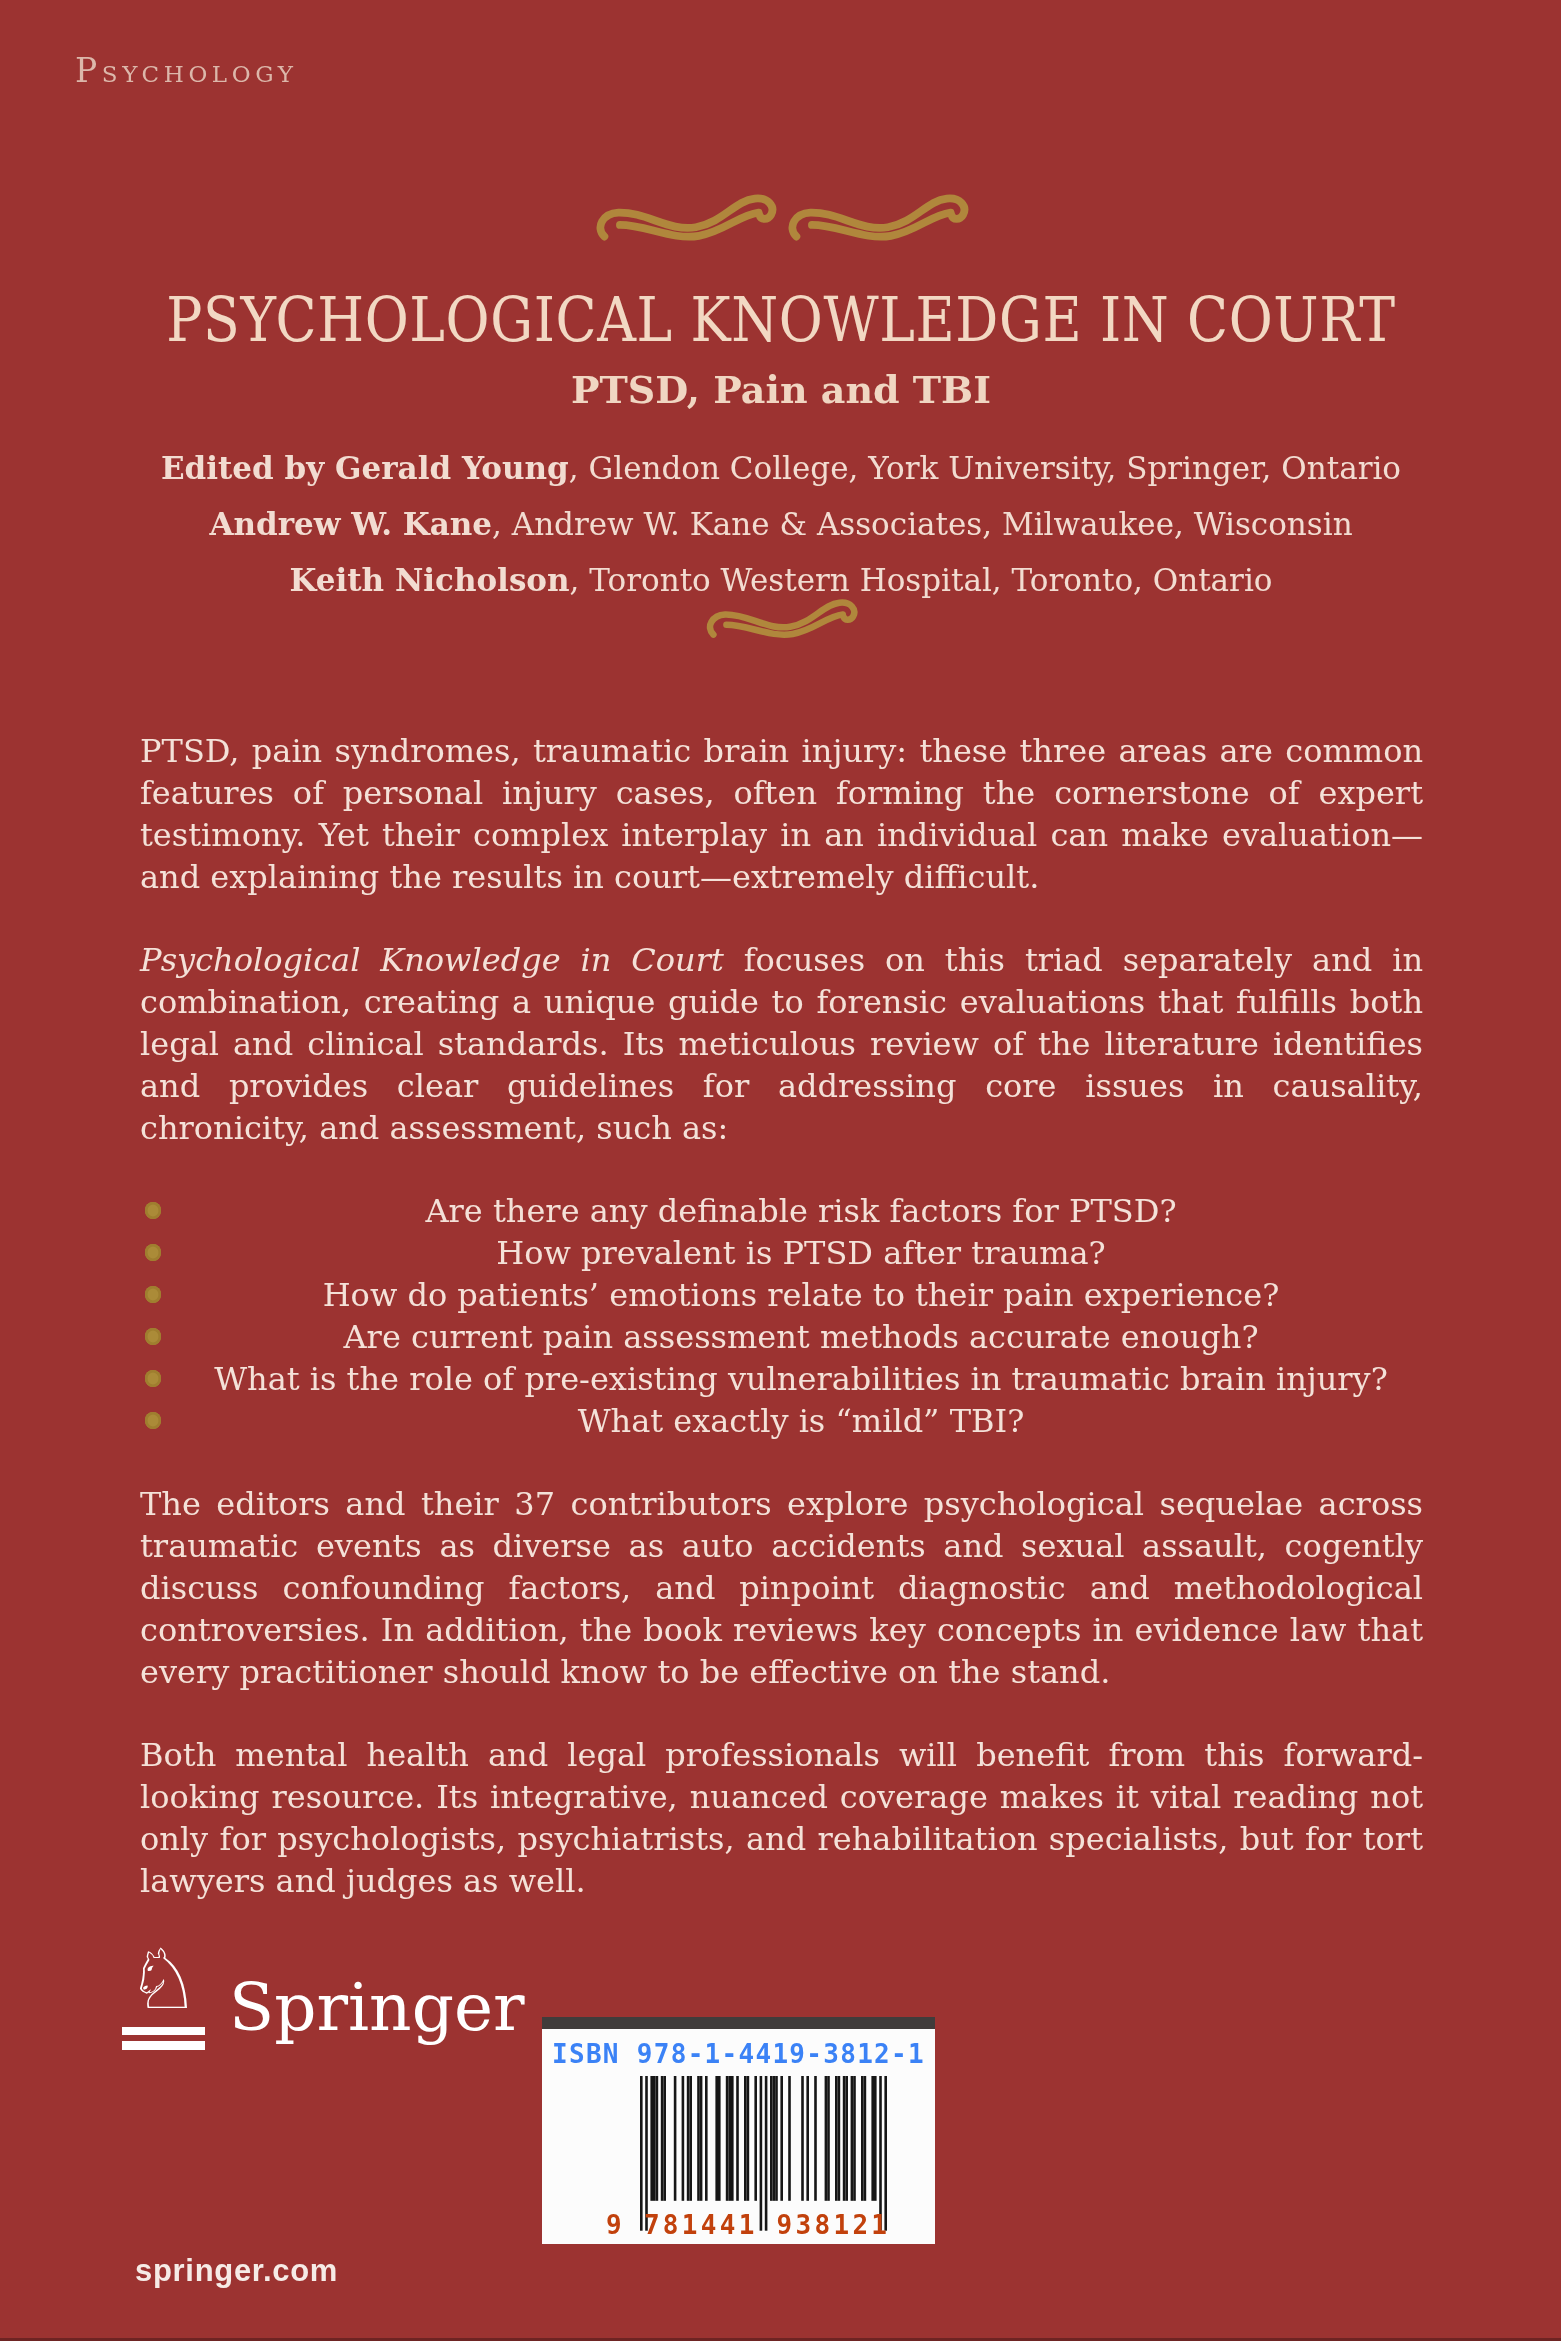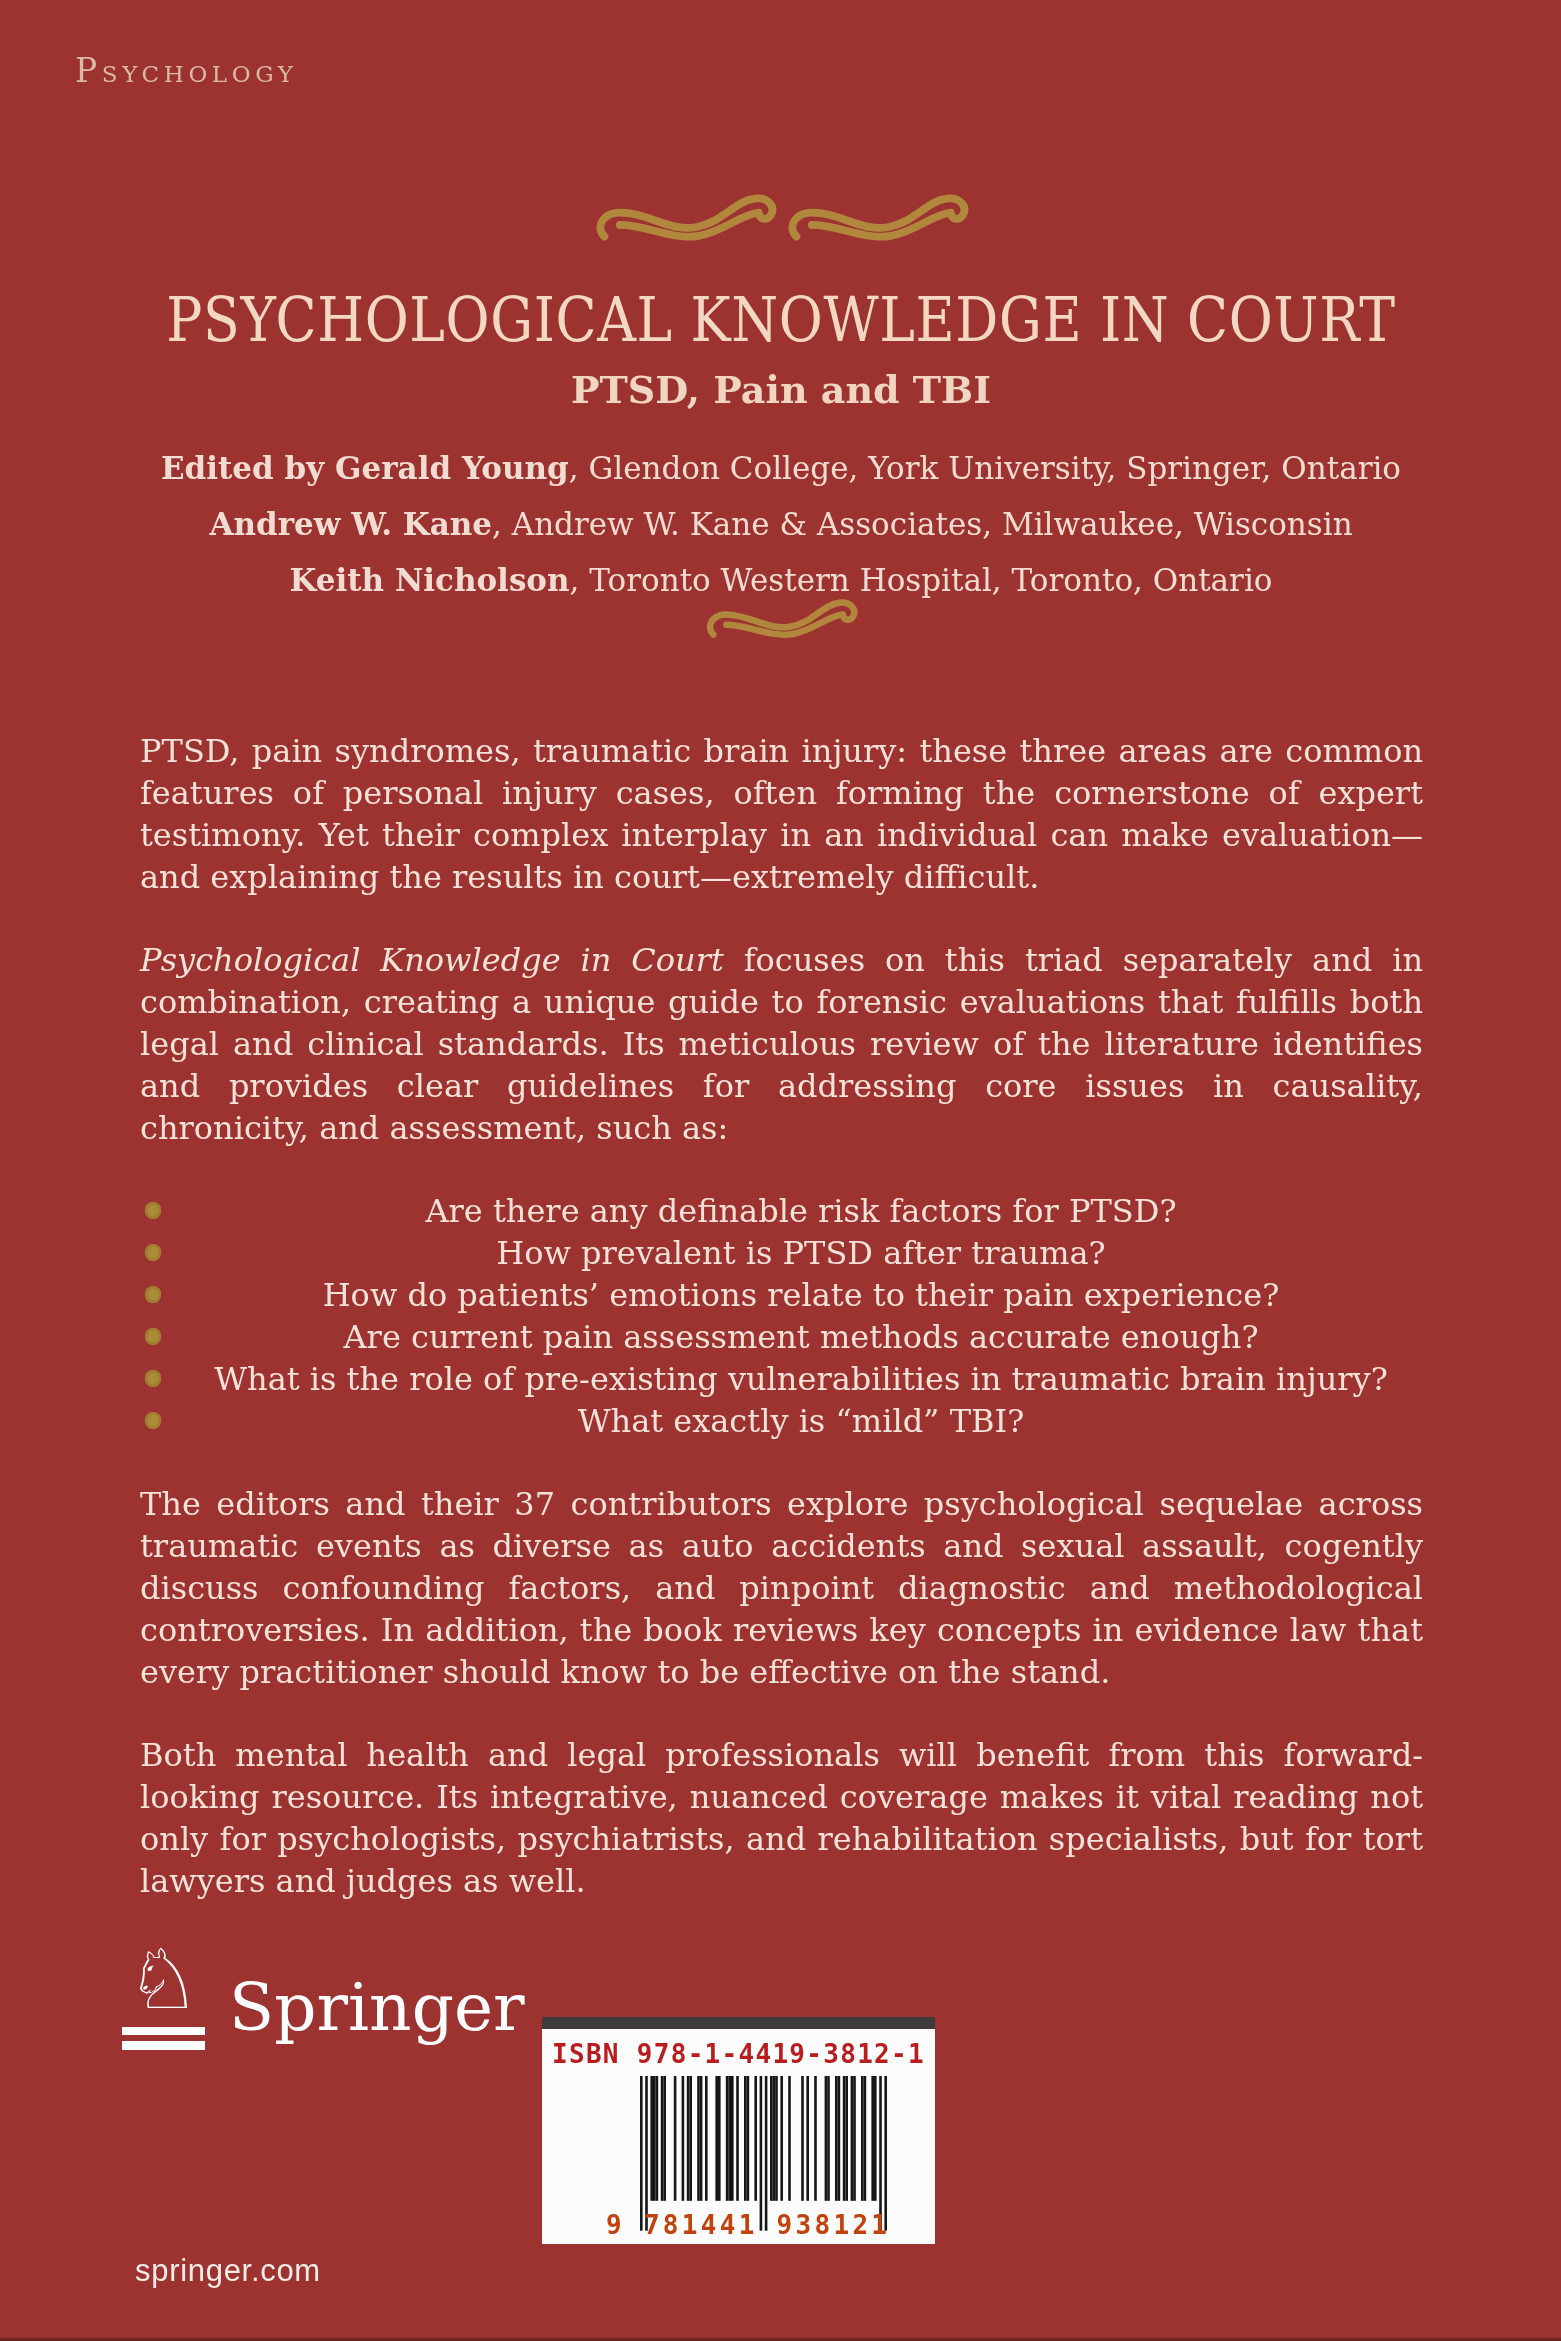--- a/index.html
+++ b/index.html
@@ -72,32 +72,32 @@
   .publisher-name{
     font-size:66px;line-height:1;padding-bottom:9px;color:#ffffff;
   }
   
   .barcode{position:absolute;left:542px;top:2017px;width:393px;}
   .barcode-topbar{height:11.7px;background:#403c3b;}
   .barcode-body{position:relative;background:#fcfcfc;height:215px;}
   .isbn-label{
     position:absolute;left:0;right:0;top:10.4px;text-align:center;
     font-family:"DejaVu Sans Mono",monospace;font-weight:bold;
-    font-size:26px;letter-spacing:1.3px;color:#b91c1c;
+    font-size:26px;letter-spacing:1.3px;color:#3b82f6;
   }
   .bars-svg{position:absolute;left:98px;top:47px;}
   .isbn-digits{
     position:absolute;left:64px;top:165px;
     font-family:"DejaVu Sans Mono",monospace;font-weight:bold;
     font-size:26px;letter-spacing:3.3px;color:#c2410c;margin-top:16px;
   }
   
   .site-url{
     position:absolute;left:135px;top:2253px;
-    font-family:"Liberation Sans",sans-serif;font-weight:normal;
+    font-family:"Liberation Sans",sans-serif;font-weight:bold;
     font-size:31px;letter-spacing:0.7px;color:#f6ebe6;
   }
 </style>
 </head>
 <body>
 
 <div class="cover">
 
   <div class="category">Psychology</div>
 

